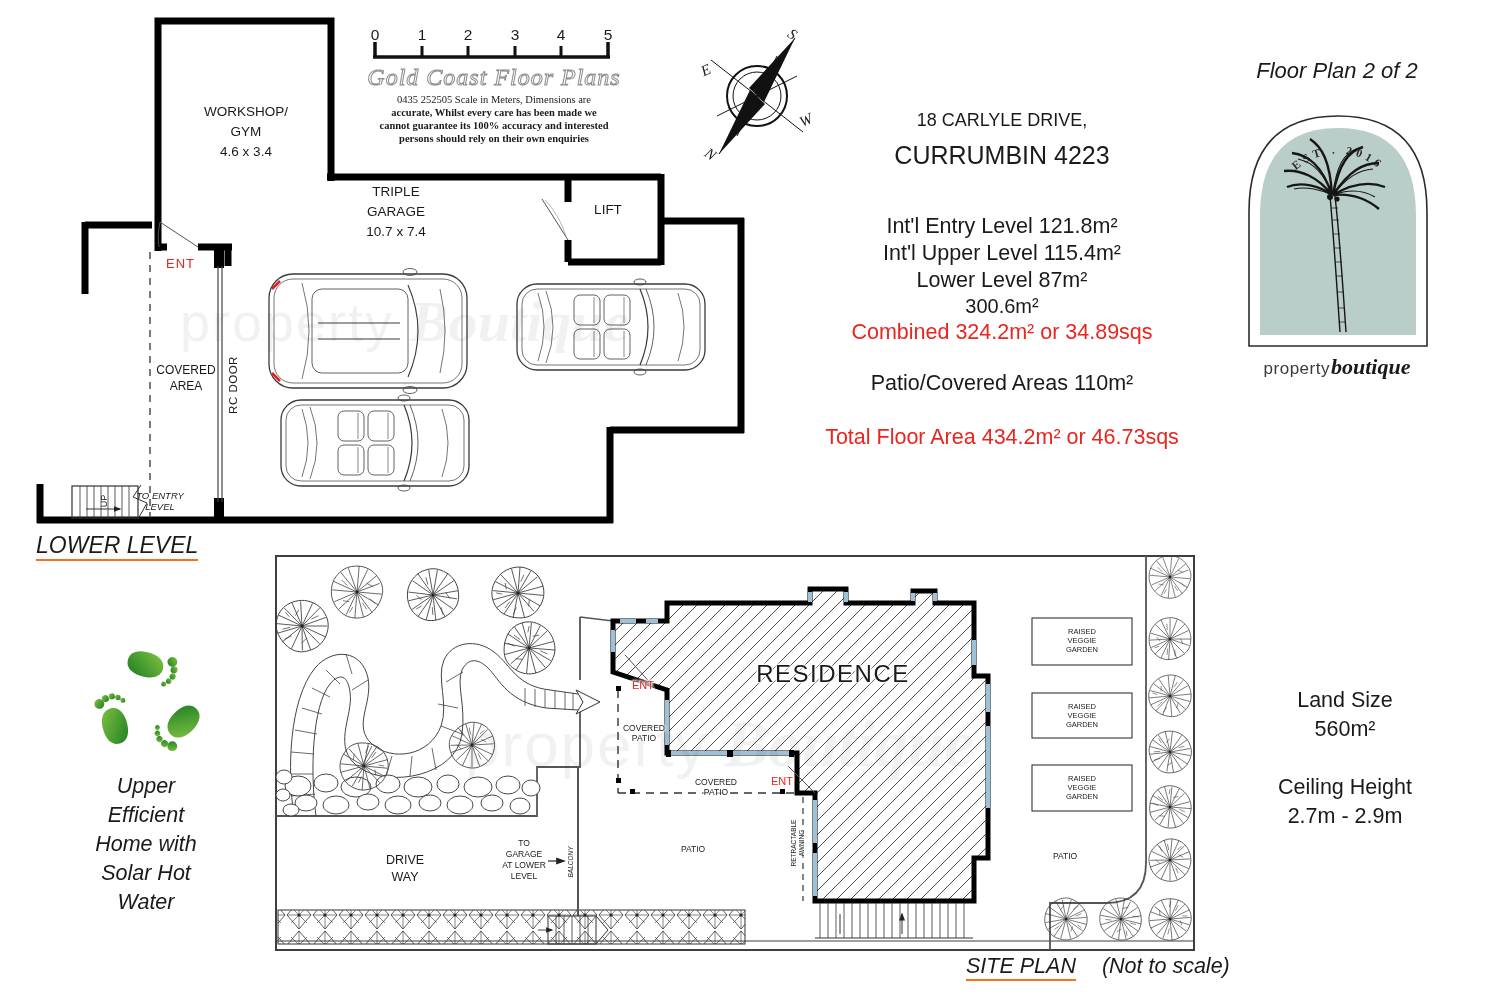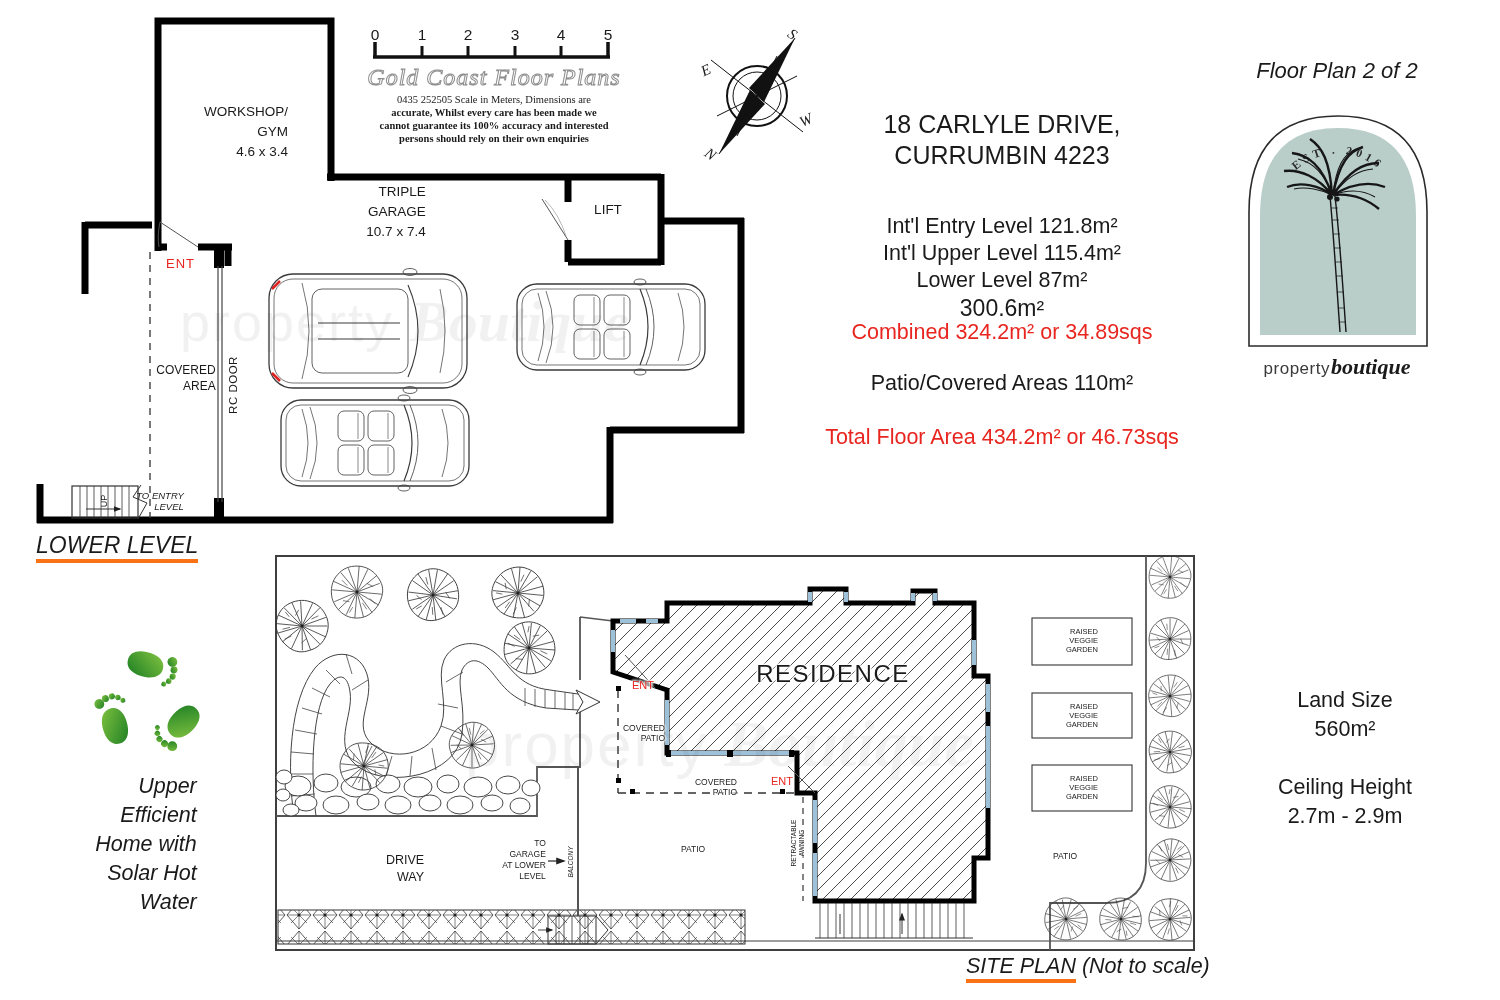--- a/index.html
+++ b/index.html
@@ -1,26 +1,26 @@
 <!DOCTYPE html>
 <html><head>
 <meta charset="utf-8">
 <style>
   html,body{margin:0;padding:0}
   body{width:1500px;height:1000px;position:relative;background:#fff;
        font-family:"Liberation Sans",sans-serif;color:#1a1a1a;overflow:hidden}
   svg{position:absolute;left:0;top:0}
   .t{position:absolute;white-space:nowrap;line-height:1.15}
   .cx{transform:translateX(-50%)}
-  .stack{display:flex;flex-direction:column;align-items:flex-end}
+  .stack{display:flex;flex-direction:column;align-items:center}
   .rot{transform:translate(-50%,-50%) rotate(-90deg)}
   .red{color:#e8251f}
   .it{font-style:italic}
   .ser{font-family:"Liberation Serif",serif}
-  .ul{border-bottom:4px solid #f97316;padding-bottom:1px}
+  .ul{border-bottom:2px solid #f97316;padding-bottom:1px}
   .halo{text-shadow:0 0 3px #fff,0 0 3px #fff,0 0 4px #fff,1px 1px 2px #fff,-1px -1px 2px #fff}
   .wm{position:absolute;opacity:.055;display:flex;align-items:baseline;gap:16px;pointer-events:none}
   .wm .w1{font-weight:300;letter-spacing:2px}
   .wm .w2{font-family:"Liberation Serif",serif;font-style:italic;font-weight:bold}
   .outline-title{color:#fff;-webkit-text-stroke:1px #8f8f8f;text-shadow:0 0 1px #aaa}
 </style>
 </head>
 <body>
 
 <svg width="1500" height="1000" viewBox="0 0 1500 1000">
@@ -310,26 +310,26 @@
   <div>AREA</div>
 </div>
 <div class="t rot" style="left:234px;top:385px;font-size:11.5px;letter-spacing:.5px">RC DOOR</div>
 <div class="t rot" style="left:104px;top:501px;font-size:9px">UP</div>
 <div class="t stack cx it" style="left:160px;top:490px;font-size:9.5px;line-height:11px">
   <div>TO ENTRY</div>
   <div>LEVEL</div>
 </div>
 <div class="t it ul" style="left:36px;top:532px;font-size:23px">LOWER LEVEL</div>
 
-<div class="t cx" style="left:1002px;top:110px;font-size:25px">18 CARLYLE DRIVE,</div>
+<div class="t cx" style="left:1002px;top:110px;font-size:18px">18 CARLYLE DRIVE,</div>
 <div class="t cx" style="left:1002px;top:141px;font-size:25px">CURRUMBIN 4223</div>
 <div class="t cx" style="left:1002px;top:214px;font-size:21.5px">Int'l  Entry Level 121.8m²</div>
 <div class="t cx" style="left:1002px;top:241px;font-size:21.5px">Int'l Upper Level 115.4m²</div>
 <div class="t cx" style="left:1002px;top:268px;font-size:21.5px">Lower Level 87m²</div>
-<div class="t cx" style="left:1002px;top:295px;font-size:23px">300.6m²</div>
+<div class="t cx" style="left:1002px;top:295px;font-size:20px">300.6m²</div>
 <div class="t cx red" style="left:1002px;top:320px;font-size:21.5px">Combined 324.2m² or 34.89sqs</div>
 <div class="t cx" style="left:1002px;top:371px;font-size:21.5px">Patio/Covered Areas 110m²</div>
 <div class="t cx red" style="left:1002px;top:425px;font-size:21.5px">Total Floor Area 434.2m² or 46.73sqs</div>
 
 <div class="t cx it" style="left:1337px;top:58px;font-size:22px">Floor Plan 2 of 2</div>
 <div class="t" style="left:1337px;top:354px;transform:translateX(-50%);display:flex;align-items:baseline">
   <span style="font-size:17px;font-weight:300;letter-spacing:.5px;color:#3a3a3a">property</span>
   <span class="ser it" style="font-size:22px;font-weight:bold;margin-left:1px">boutique</span>
 </div>
 
@@ -373,21 +373,21 @@
   <div>WAY</div>
 </div>
 <div class="t stack cx" style="left:524px;top:838px;font-size:8.5px;line-height:11px">
   <div>TO</div>
   <div>GARAGE</div>
   <div>AT LOWER</div>
   <div>LEVEL</div>
 </div>
 <div class="t it" style="left:966px;top:954px;font-size:21.5px">
   <span class="ul">SITE PLAN</span>
-  <span style="margin-left:0">(Not to scale)</span>
+  <span style="margin-left:20px">(Not to scale)</span>
 </div>
 
 <div class="t stack cx it" style="left:146px;top:772px;font-size:21.5px;line-height:29px">
   <div>Upper</div>
   <div>Efficient</div>
   <div>Home with</div>
   <div>Solar Hot</div>
   <div>Water</div>
 </div>
 

